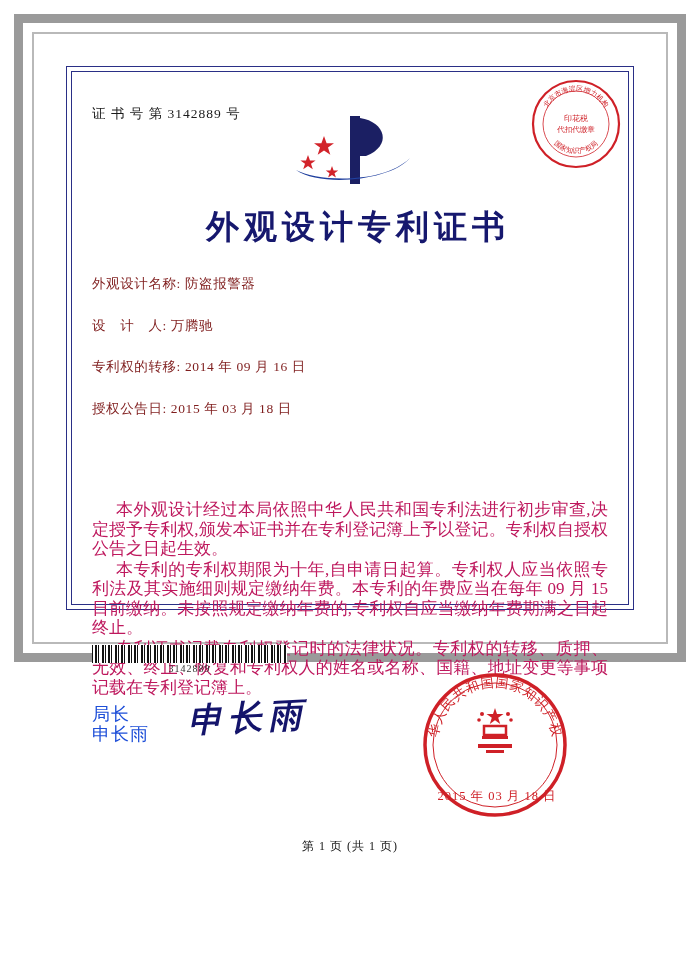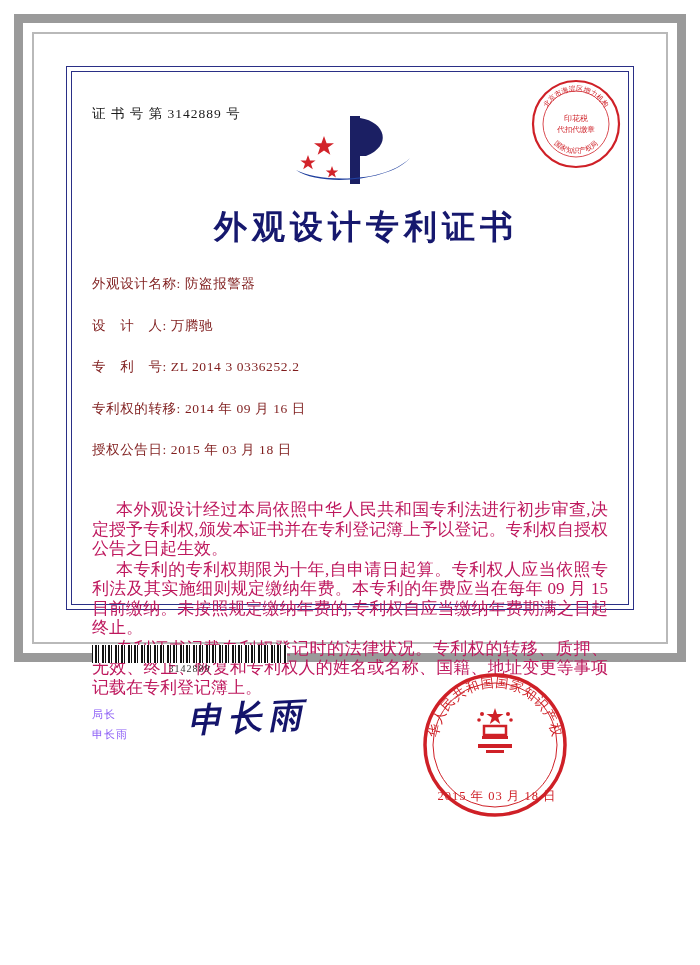--- a/index.html
+++ b/index.html
@@ -95,21 +95,21 @@
     right: 8px;
     top: 8px;
     width: 92px;
     height: 92px;
   }
   .seal-top svg { display: block; }
 
   
   .doc-title {
     position: absolute;
-    left: 16px;
+    left: 8px;
     top: 135px;
     width: 560px;
     text-align: center;
     font-size: 33px;
     font-weight: bold;
     letter-spacing: 5px;
     color: #16186e;
     font-family: Liberation Mono, monospace;
   }
 
@@ -169,23 +169,23 @@
     font-size: 10px;
     color: #333;
     letter-spacing: 1px;
   }
 
   
   .sign-block {
     position: absolute;
     left: 22px;
     top: 634px;
-    font-size: 11px;
+    font-size: 18px;
     line-height: 20px;
-    color: #8b5cf6;
+    color: #1d4ed8;
     letter-spacing: 1px;
   }
   .signature-script {
     position: absolute;
     left: 118px;
     top: 625px;
     font-size: 34px;
     font-family: "DejaVu Serif", serif;
     color: #14146b;
     letter-spacing: 6px;
@@ -280,24 +280,20 @@
     <div class="doc-title">外观设计专利证书</div>
 
     <div class="fields">
       <div class="field-row">
         <span class="field-label">外观设计名称:</span>
         <span class="field-value">防盗报警器</span>
       </div>
       <div class="field-row">
         <span class="field-label">设　计　人:</span>
         <span class="field-value">万腾驰</span>
-      </div>
-      <div class="field-row">
-        <span class="field-label">专　利　号:</span>
-        <span class="field-value">ZL 2014 3 0336252.2</span>
       </div>
       <div class="field-row">
         <span class="field-label">专利权的转移:</span>
         <span class="field-value">2014 年 09 月 16 日</span>
       </div>
       <div class="field-row">
         <span class="field-label">授权公告日:</span>
         <span class="field-value">2015 年 03 月 18 日</span>
       </div>
     </div>
@@ -334,15 +330,16 @@
           <circle cx="91" cy="50" r="1.8"></circle>
         </g>
         <path id="mainArcTop" d="M 17 75 A 58 58 0 0 1 133 75" fill="none"></path>
         <text font-size="13" fill="#cf2027" font-family="'DejaVu Sans', sans-serif" letter-spacing="1">
           <textPath href="#mainArcTop" startOffset="50%" text-anchor="middle">中华人民共和国国家知识产权局</textPath>
         </text>
       </svg>
     </div>
     <div class="seal-date">2015 年 03 月 18 日</div>
 
+    <div class="footer">第 1 页 (共 1 页)</div>
 
   </div>
 </div>
 
 </body></html>

